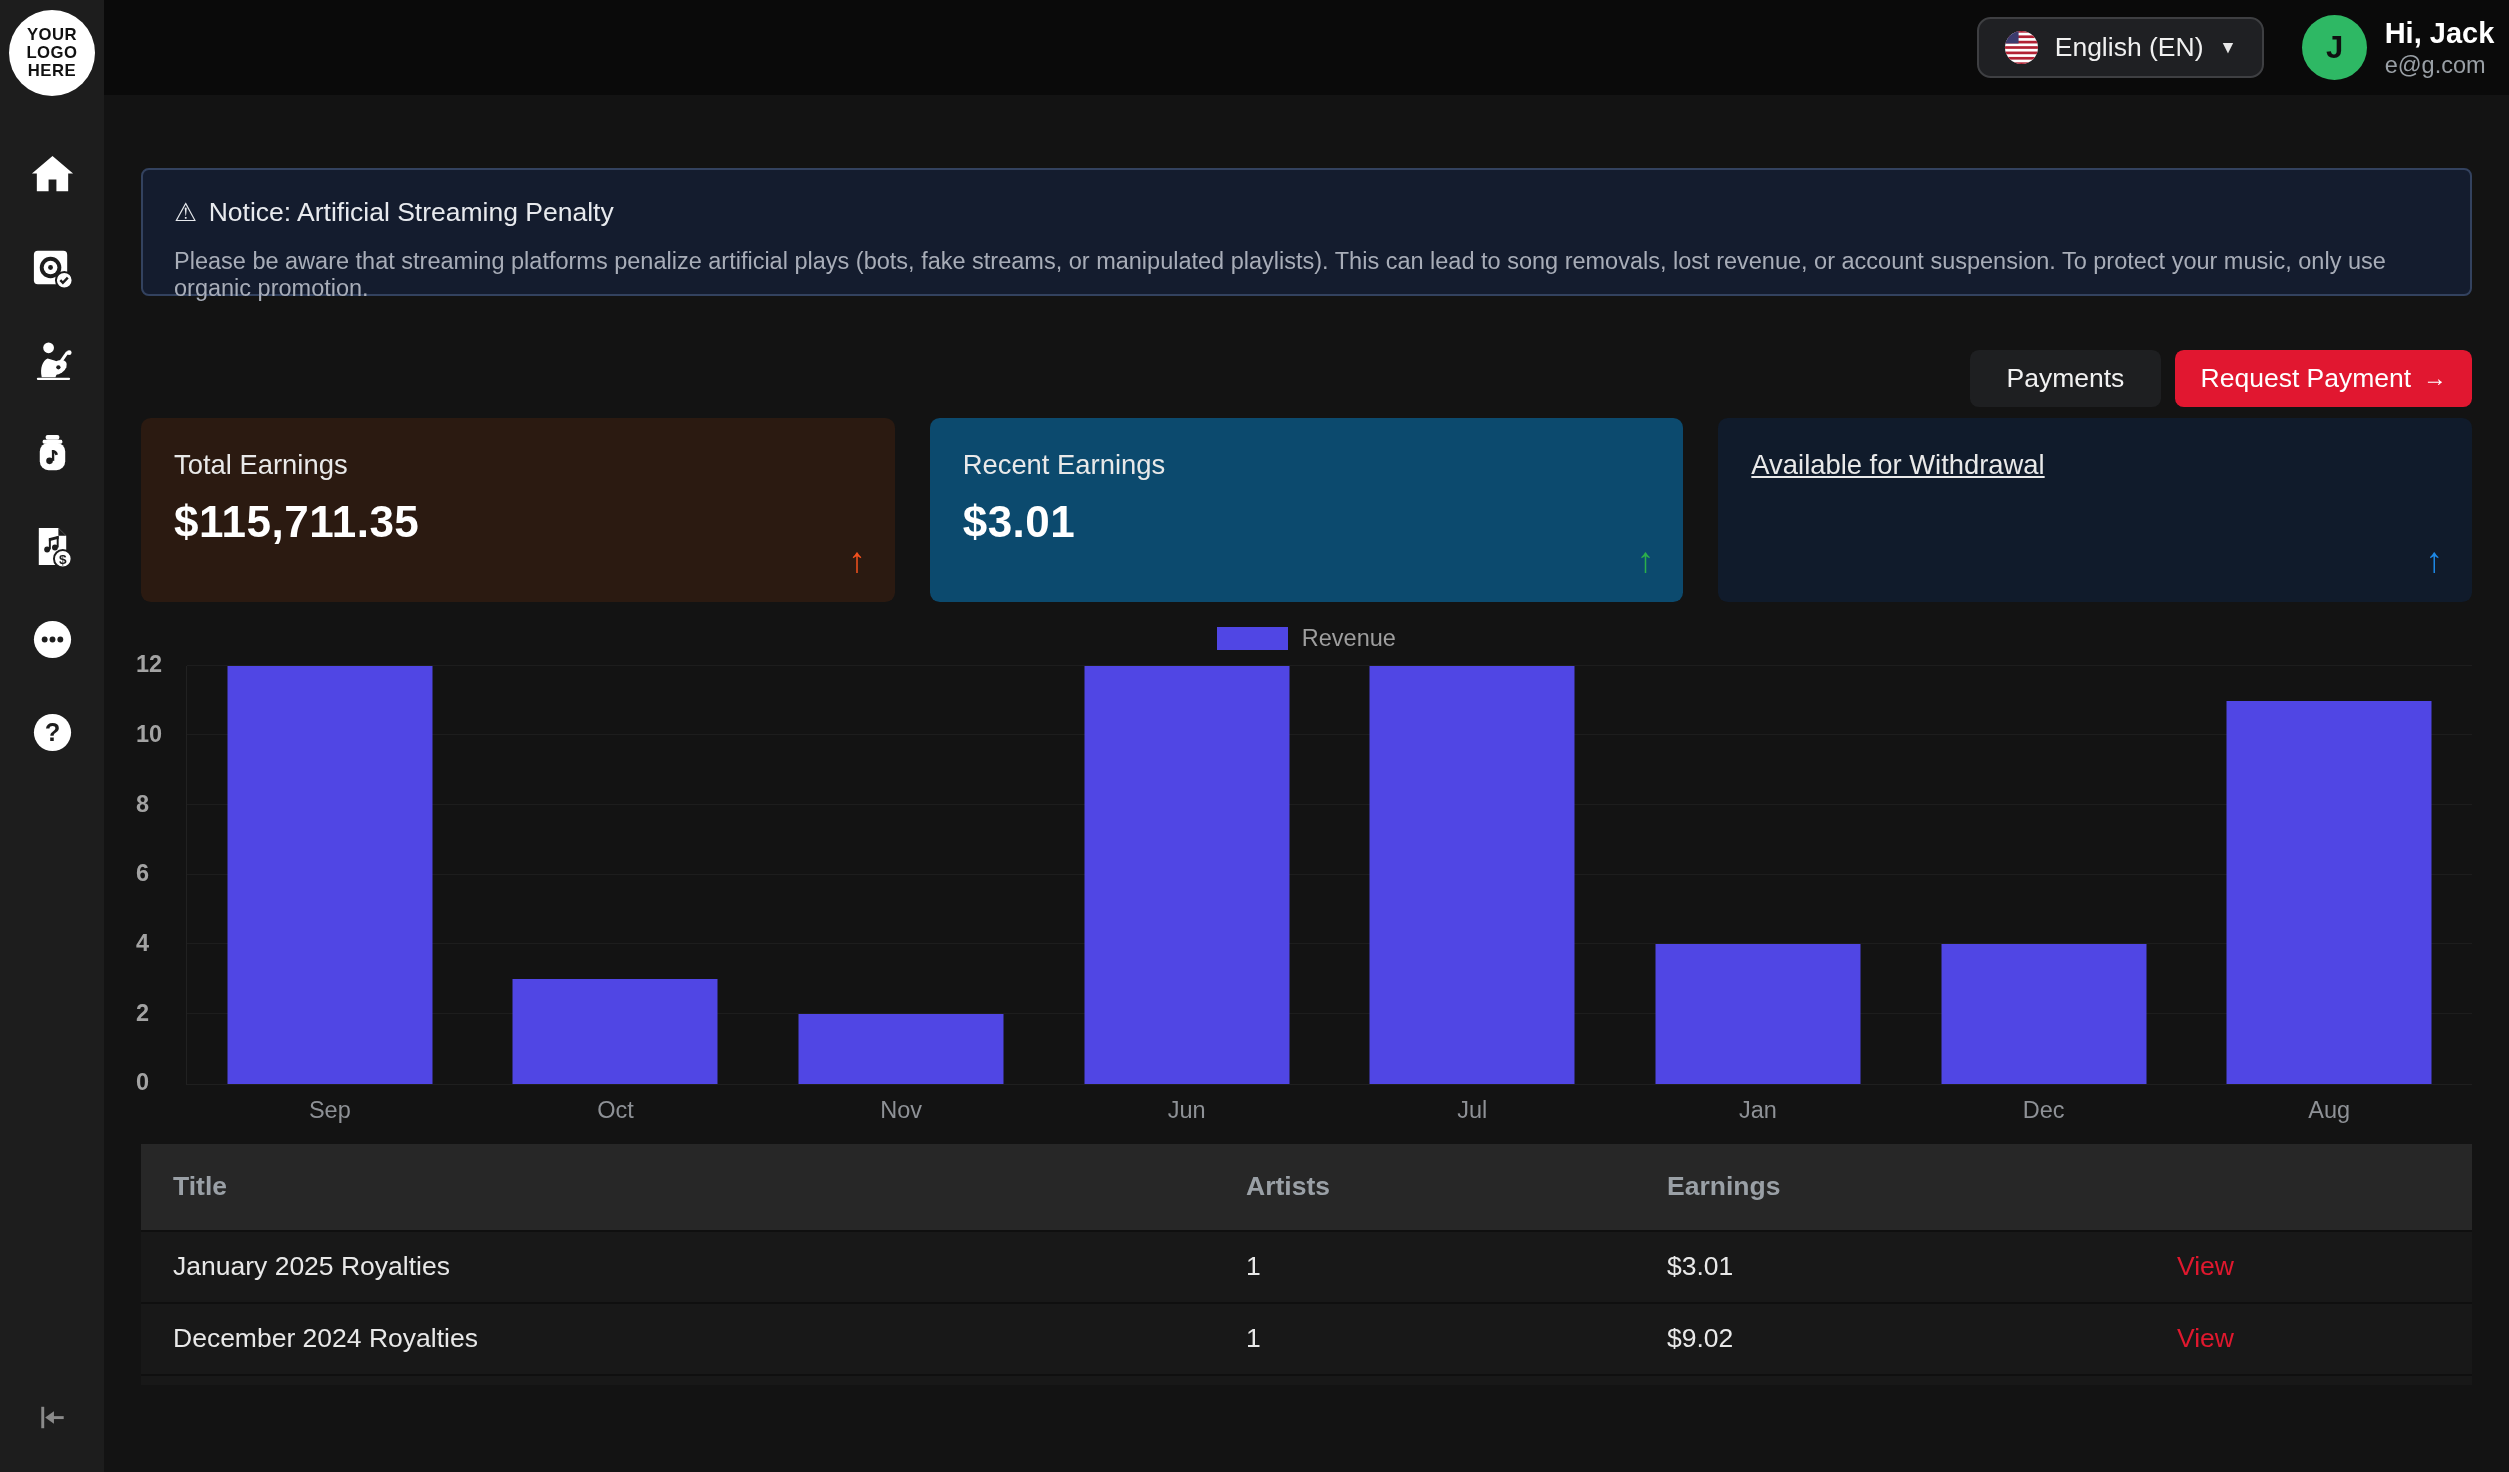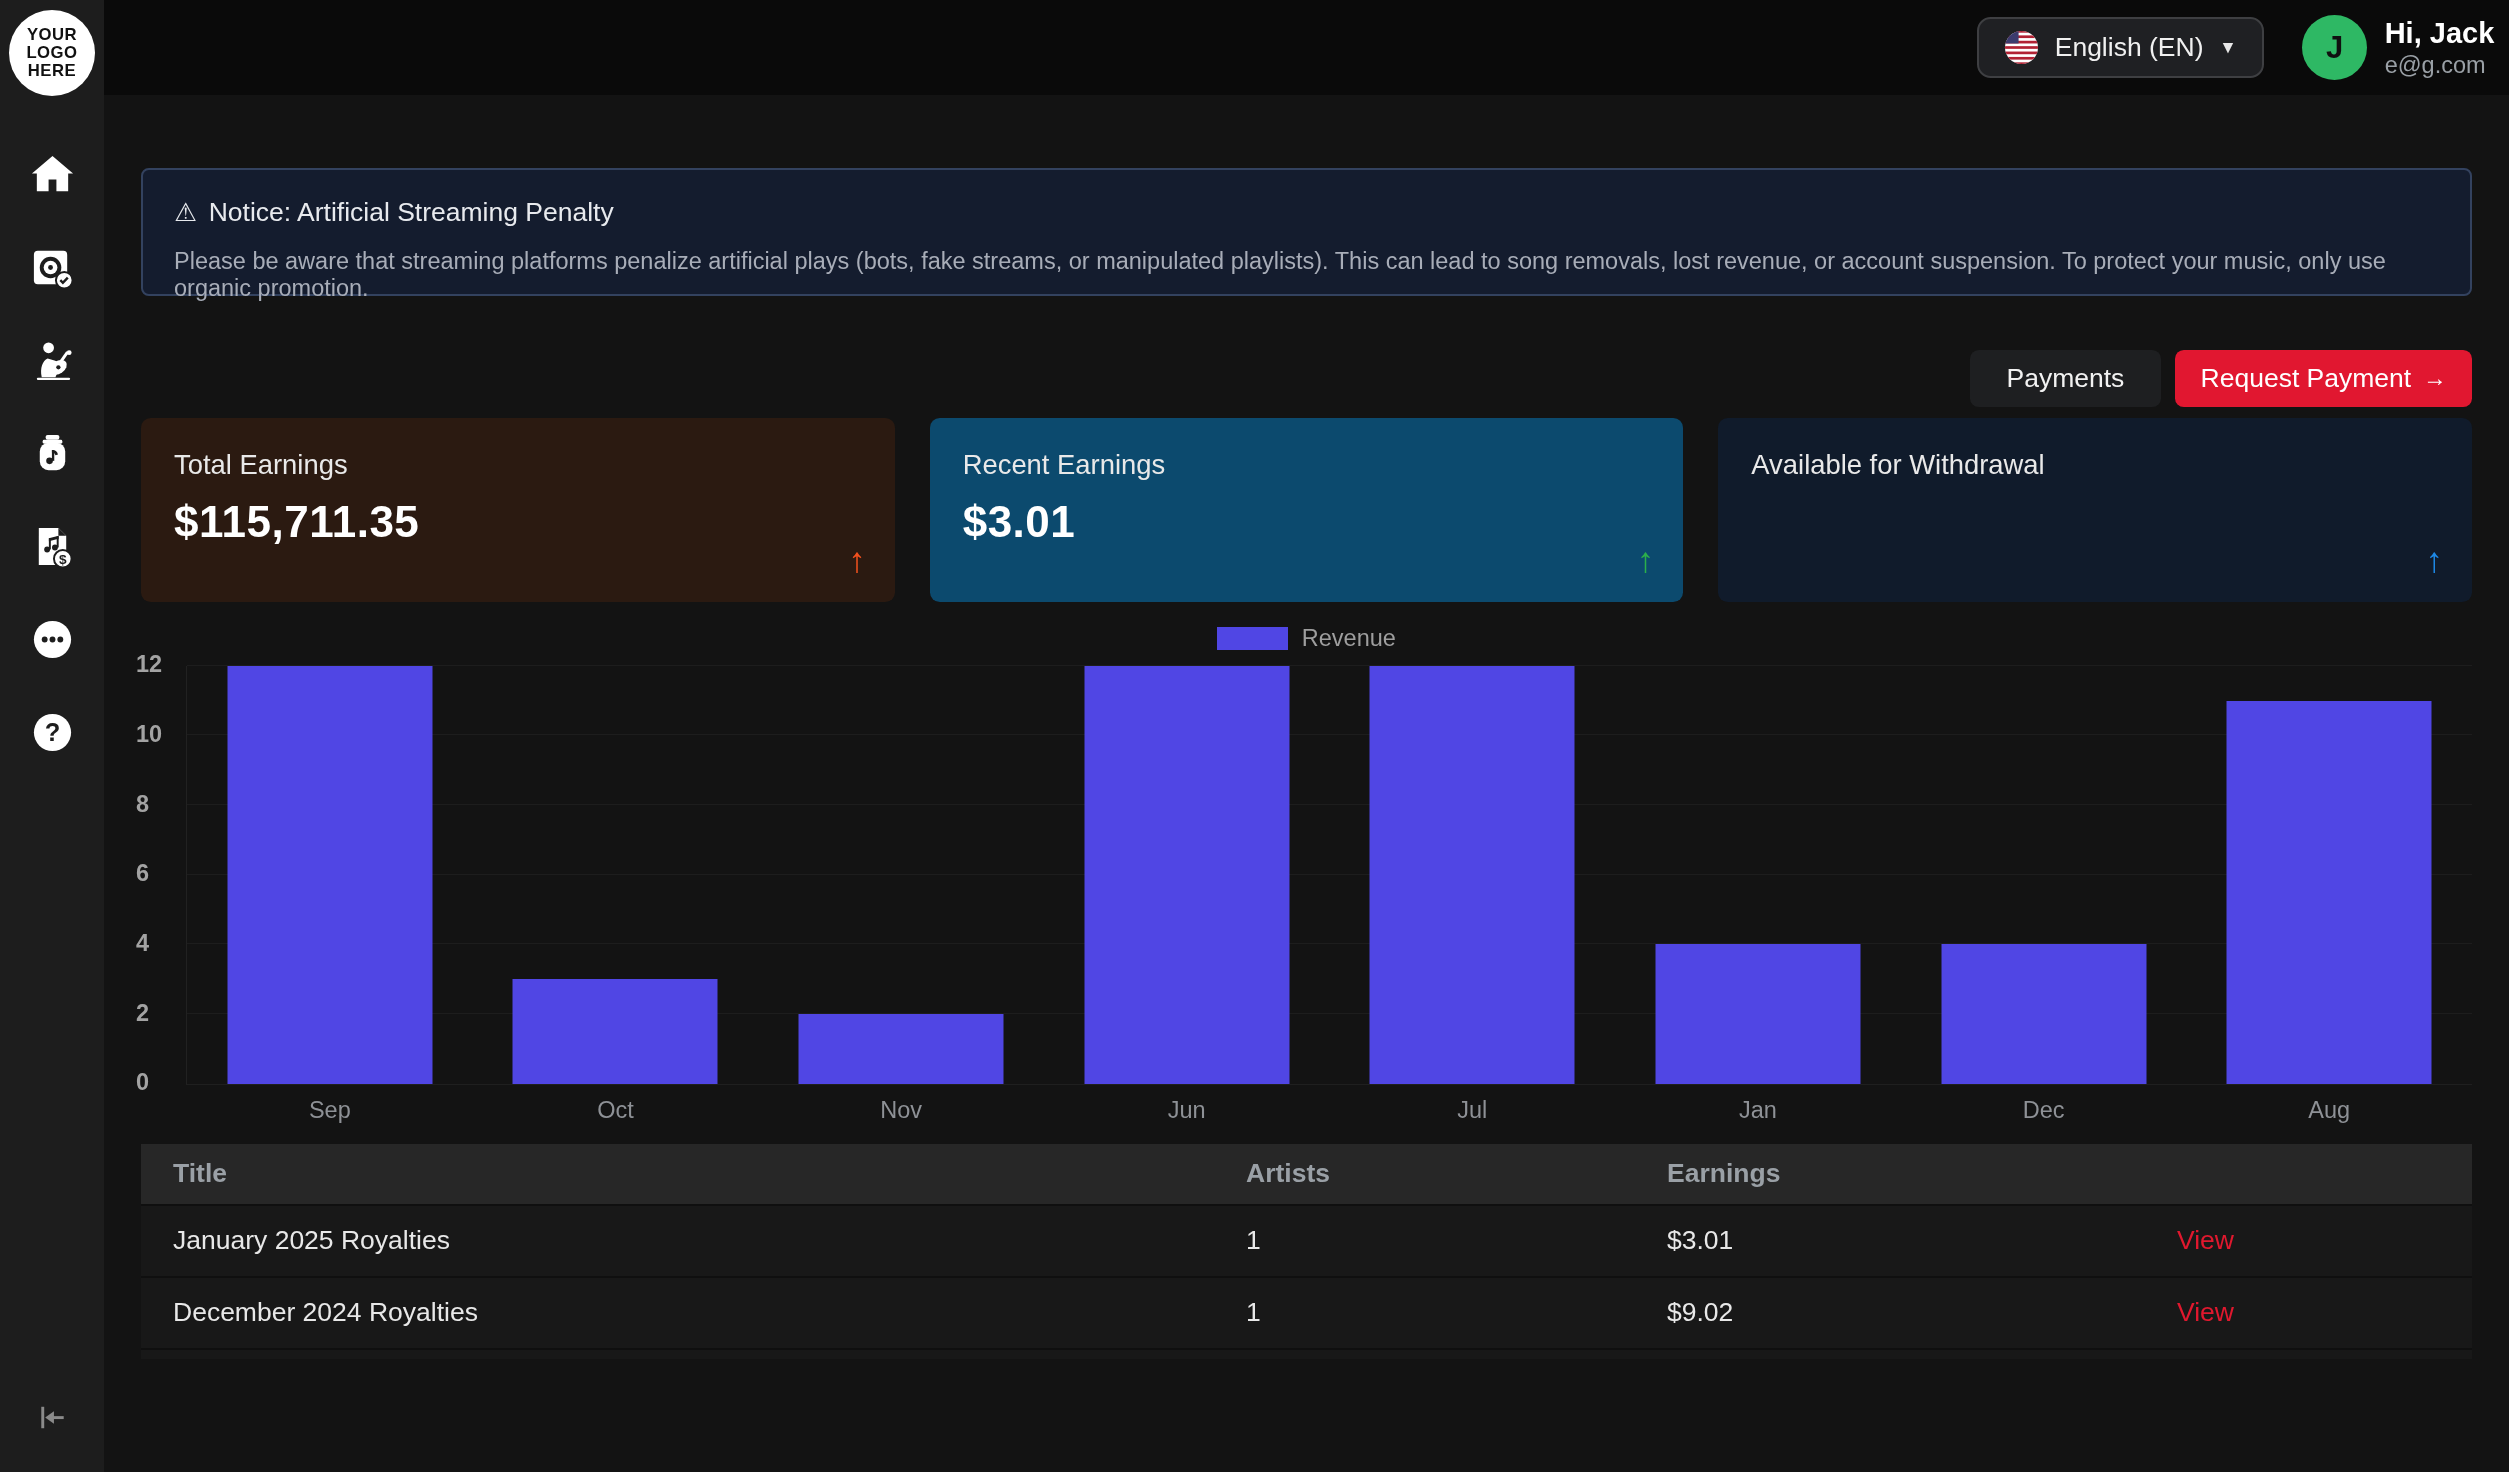--- a/index.html
+++ b/index.html
@@ -66,21 +66,21 @@
     border-bottom:1px solid rgba(255,255,255,.05); }
   .gridline { position:absolute; left:0; right:0; height:1px; background:rgba(255,255,255,.045); }
   .ylabel { position:absolute; left:-51px; width:39px; text-align:left; font-size:23.5px; color:#a3a3a3;font-weight:bold; }
   .bar { position:absolute; bottom:0; width:205px; transform:translateX(-50%); }
   .xlabel { position:absolute; top:calc(100% + 13.7px); transform:translateX(-50%); font-size:23.5px; color:#8e9196; }
 
   
   .table { margin-top:59px; }
   .trow { display:grid; grid-template-columns:1073px 421px 510px 1fr; align-items:center; }
   .trow > div { padding-left:32px; }
-  .thead { background:#272727; height:60px; font-size:26.5px; font-weight:bold; color:#9aa0a6; }
+  .thead { background:#272727; height:86px; font-size:26.5px; font-weight:bold; color:#9aa0a6; }
   .tbody-row { background:#181818; height:72px; border-top:2.9px solid #0f0f0f; font-size:26.5px; color:#e8e8e8; }
   .view-link { color:#e0182e; cursor:pointer; }
   .tbody-row.partial { height:11.8px; }
 </style>
 </head>
 <body>
 
 <div class="app">
 
   <div class="sidebar">
@@ -221,21 +221,21 @@
         <div class="stat-card" style="background: rgb(43, 26, 17);">
           <div class="stat-label">Total Earnings</div>
           <div class="stat-value">$115,711.35</div>
           <div class="stat-arrow" style="color: rgb(244, 81, 30);">↑</div>
         </div>
         <div class="stat-card" style="background: #0c4a6e;">
           <div class="stat-label">Recent Earnings</div>
           <div class="stat-value">$3.01</div>
           <div class="stat-arrow" style="color: rgb(43, 176, 74);">↑</div>
         </div>
-        <div class="stat-card" style="background: rgb(16, 27, 43);">
+        <div class="stat-card" style="background: rgb(16, 27, 43); text-decoration: underline;">
           <div class="stat-label">Available for Withdrawal</div>
           <div class="stat-arrow" style="color: rgb(30, 136, 229);">↑</div>
         </div>
       </div>
 
 
       <div class="chart">
         <div class="legend">
           <span class="legend-swatch" style="background: rgb(80, 70, 228);"></span>
           <span class="legend-label">Revenue</span>

